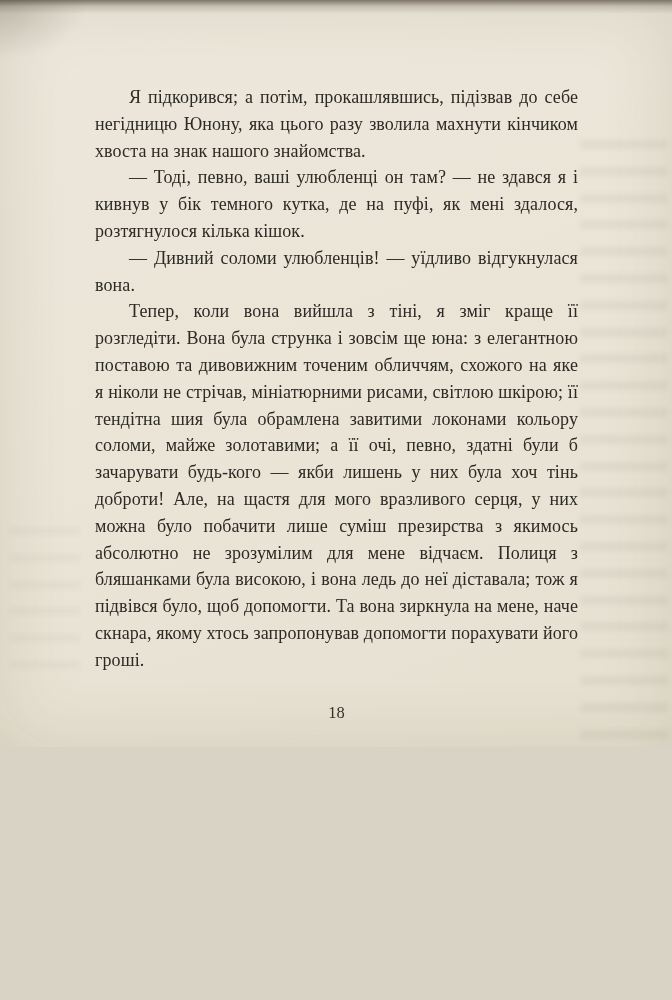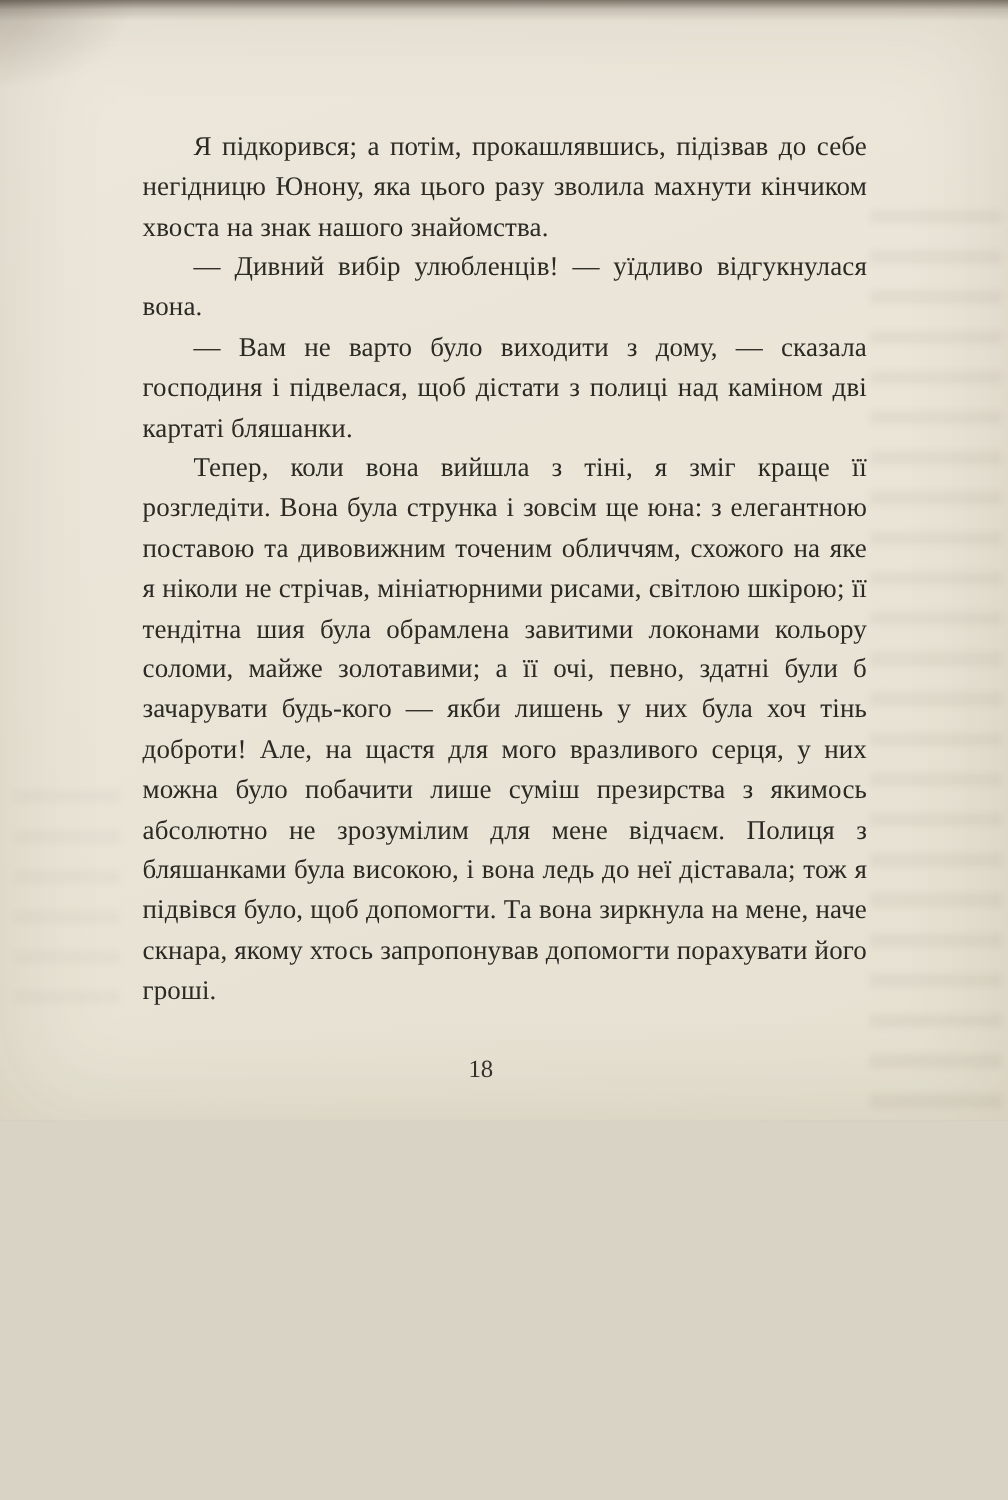--- a/index.html
+++ b/index.html
@@ -76,38 +76,38 @@
     text-align: justify;
     letter-spacing: 0.1px;
   }
   .text-block p {
     margin: 0;
     padding: 0;
     text-indent: 34px;
   }
   .page-number {
     position: absolute;
-    left: 79px;
+    left: 95px;
     bottom: 24px;
     width: 483px;
     text-align: center;
     font-size: 16.5px;
     color: #34312b;
   }
 </style>
 </head>
 <body>
 
 <div class="page">
   <div class="top-edge"></div>
   <div class="corner-shade"></div>
   <div class="show-through"></div>
   <div class="show-through-left"></div>
 
   <div class="text-block">
     <p>Я підкорився; а потім, прокашлявшись, підізвав до себе негідницю Юнону, яка цього разу зволила махнути кінчиком хвоста на знак нашого знайомства.</p>
-    <p>— Дивний вибір улюбленців! — уїдливо відгукнулася вона.</p>
-    <p>— Вам не варто було виходити з дому, — сказала господиня і підвелася, щоб дістати з полиці над каміном дві картаті бляшанки.</p>
+    <p>— Тоді, певно, ваші улюбленці он там? — не здався я і кивнув у бік темного кутка, де на пуфі, як мені здалося, розтягнулося кілька кішок.</p>
+    <p>— Дивний соломи улюбленців! — уїдливо відгукнулася вона.</p>
     <p>Тепер, коли вона вийшла з тіні, я зміг краще її розгледіти. Вона була струнка і зовсім ще юна: з елегантною поставою та дивовижним точеним обличчям, схожого на яке я ніколи не стрічав, мініатюрними рисами, світлою шкірою; її тендітна шия була обрамлена завитими локонами кольору соломи, майже золотавими; а її очі, певно, здатні були б зачарувати будь-кого — якби лишень у них була хоч тінь доброти! Але, на щастя для мого вразливого серця, у них можна було побачити лише суміш презирства з якимось абсолютно не зрозумілим для мене відчаєм. Полиця з бляшанками була високою, і вона ледь до неї діставала; тож я підвівся було, щоб допомогти. Та вона зиркнула на мене, наче скнара, якому хтось запропонував допомогти порахувати його гроші.</p>
   </div>
 
   <div class="page-number">18</div>
 </div>
 
 </body></html>

